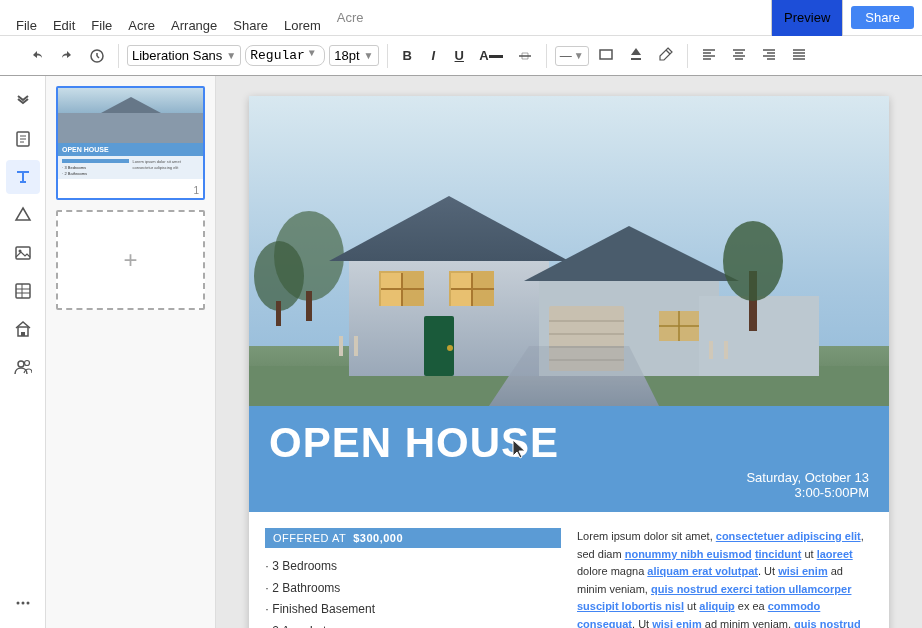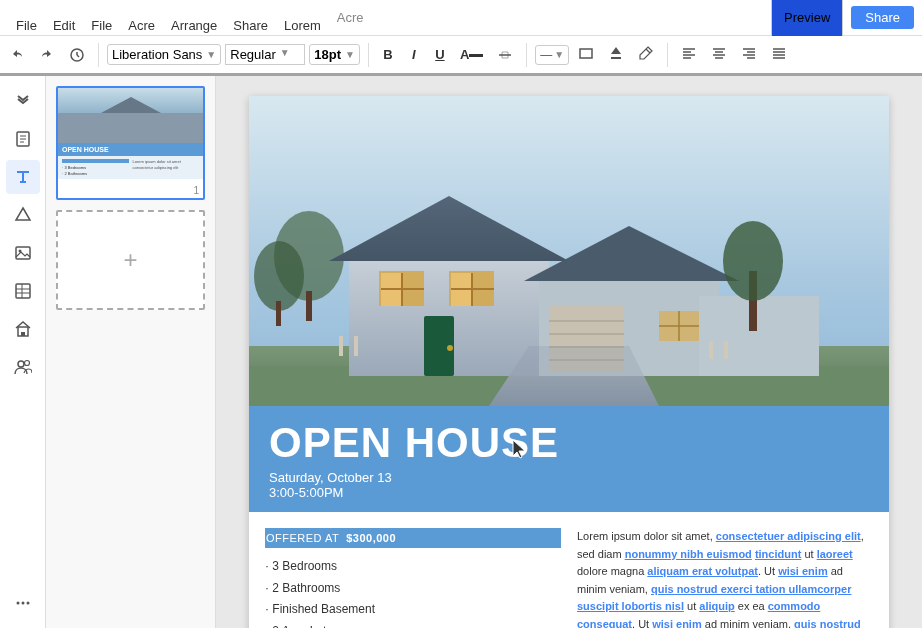--- a/index.html
+++ b/index.html
@@ -19,40 +19,40 @@
       background: #1d4ed8; border: 1px solid #ccc; border-radius: 3px;
       padding: 14px 12px; font-size: 13px; cursor: pointer; margin-right: 8px;
     }
     .btn-share {
       background: #4285f4; color: #fff; border: none; border-radius: 3px;
       padding: 4px 14px; font-size: 13px; cursor: pointer;
     }
 
     
     .toolbar {
-      display: flex; align-items: center; background: #fff; border-bottom: 3px solid #a3a3a3;
-      padding: 0 4px; height: 40px; flex-shrink: 0; gap: 4px;
+      display: flex; align-items: center; background: #fff; border-bottom: 1px solid #a3a3a3;
+      padding: 0 24px; height: 40px; flex-shrink: 0; gap: 4px;
     }
     .toolbar-btn {
       background: none; border: none; cursor: pointer; padding: 3px 5px;
       font-size: 14px; color: #555; border-radius: 2px; display: flex; align-items: center; justify-content: center;
     }
     .toolbar-separator { width: 1px; background: #ddd; height: 24px; margin: 0 4px; }
     .font-select {
       border: 1px solid #ccc; border-radius: 3px; padding: 2px 4px; font-size: 13px;
       background: #fff; cursor: pointer; display: flex; align-items: center; gap: 4px;
     }
     .font-select-arrow { font-size: 10px; color: #888; }
     .font-style-select {
-      border: 1px solid #ccc; border-radius: 0; padding: 2px 4px; font-size: 13px;
-      background: #fff; cursor: pointer; display: flex; align-items: flex-start; gap: 4px; min-width: 80px;
+      border: 1px solid #ccc; border-radius: 8px; padding: 2px 4px; font-size: 13px;
+      background: #fff; cursor: pointer; display: flex; align-items: flex-start; gap: 4px; min-width: 80px; font-family: Liberation Mono, monospace;
     }
     .font-size-select {
       border: 1px solid #ccc; border-radius: 3px; padding: 2px 4px; font-size: 13px;
-      background: #fff; cursor: pointer; display: flex; align-items: center; gap: 4px; min-width: 50px; font-weight: bold;
+      background: #fff; cursor: pointer; display: flex; align-items: center; gap: 4px; min-width: 50px;
     }
     .format-btn {
       background: none; border: none; cursor: pointer; padding: 3px 5px;
       font-size: 13px; color: #333; border-radius: 2px; display: flex; align-items: center; justify-content: center;
       font-weight: bold; min-width: 22px;
     }
     .align-btn {
       background: none; border: none; cursor: pointer; padding: 3px 5px;
       font-size: 14px; color: #555; border-radius: 2px;
     }
@@ -116,32 +116,32 @@
     }
 
     
     .open-house-banner {
       background: #5b9bd5; padding: 16px 20px 12px 20px;
     }
     .open-house-title {
       font-size: 42px; font-weight: 900; color: #fff; letter-spacing: 1px; line-height: 1;
     }
     .open-house-date {
-      color: #fff; font-size: 13px; margin-top: 6px;
+      color: #fff; font-size: 13px; margin-top: 6px; text-align: right;
     }
 
     
     .lower-content {
       display: flex; gap: 16px; padding: 16px;
     }
     .lower-left {
       flex: 1;
     }
     .offered-bar {
-      background: #5b9bd5; color: #fff; font-size: 11px; padding: 4px 1px; margin-bottom: 8px;
+      background: #5b9bd5; color: #fff; font-size: 11px; padding: 4px 8px; margin-bottom: 8px;
       font-weight: normal; letter-spacing: 0.5px;
     }
     .offered-bar strong { font-weight: bold; color: #fff; }
     .features-list {
       font-size: 12px; color: #333; line-height: 1.8;
     }
     .lower-right {
       flex: 1; font-size: 11px; color: #333; line-height: 1.6;
     }
     .lower-right a { color: #4285f4; text-decoration: underline; font-weight: bold; }

